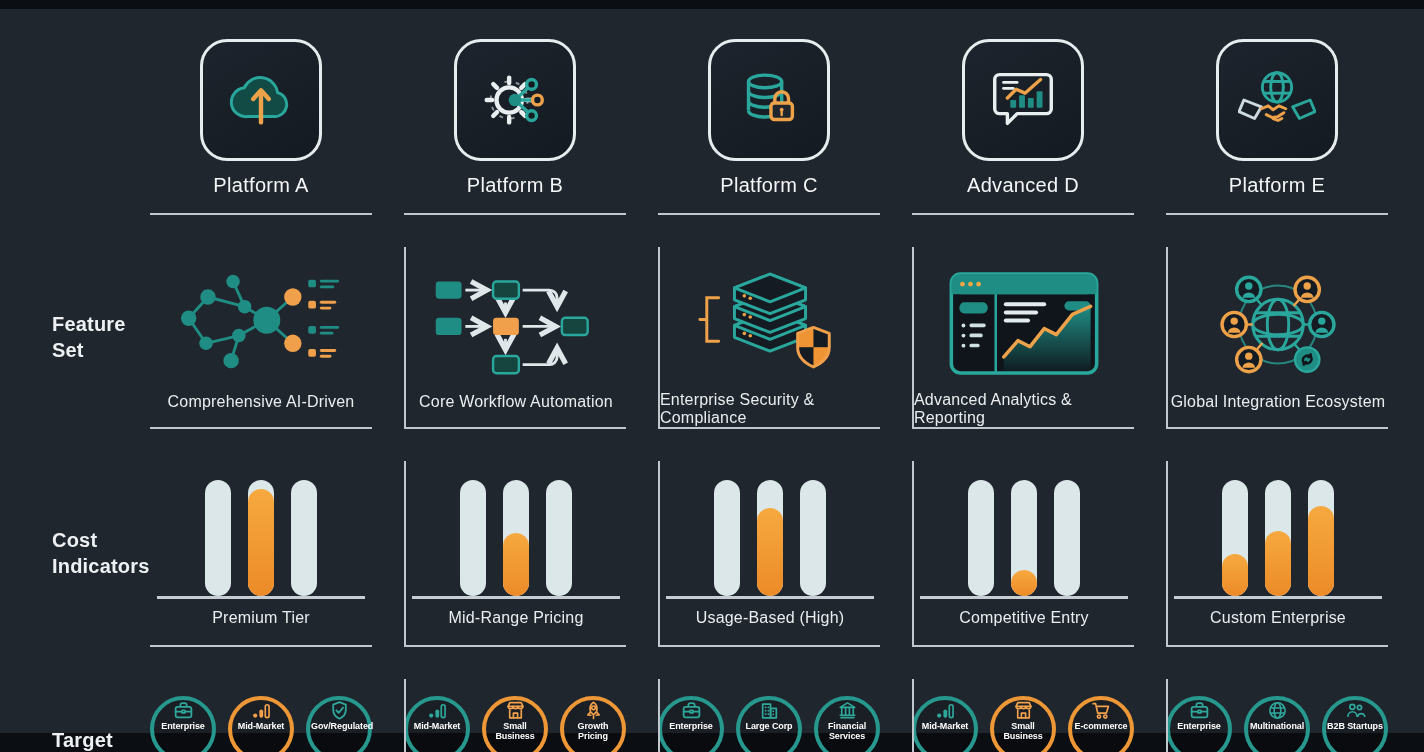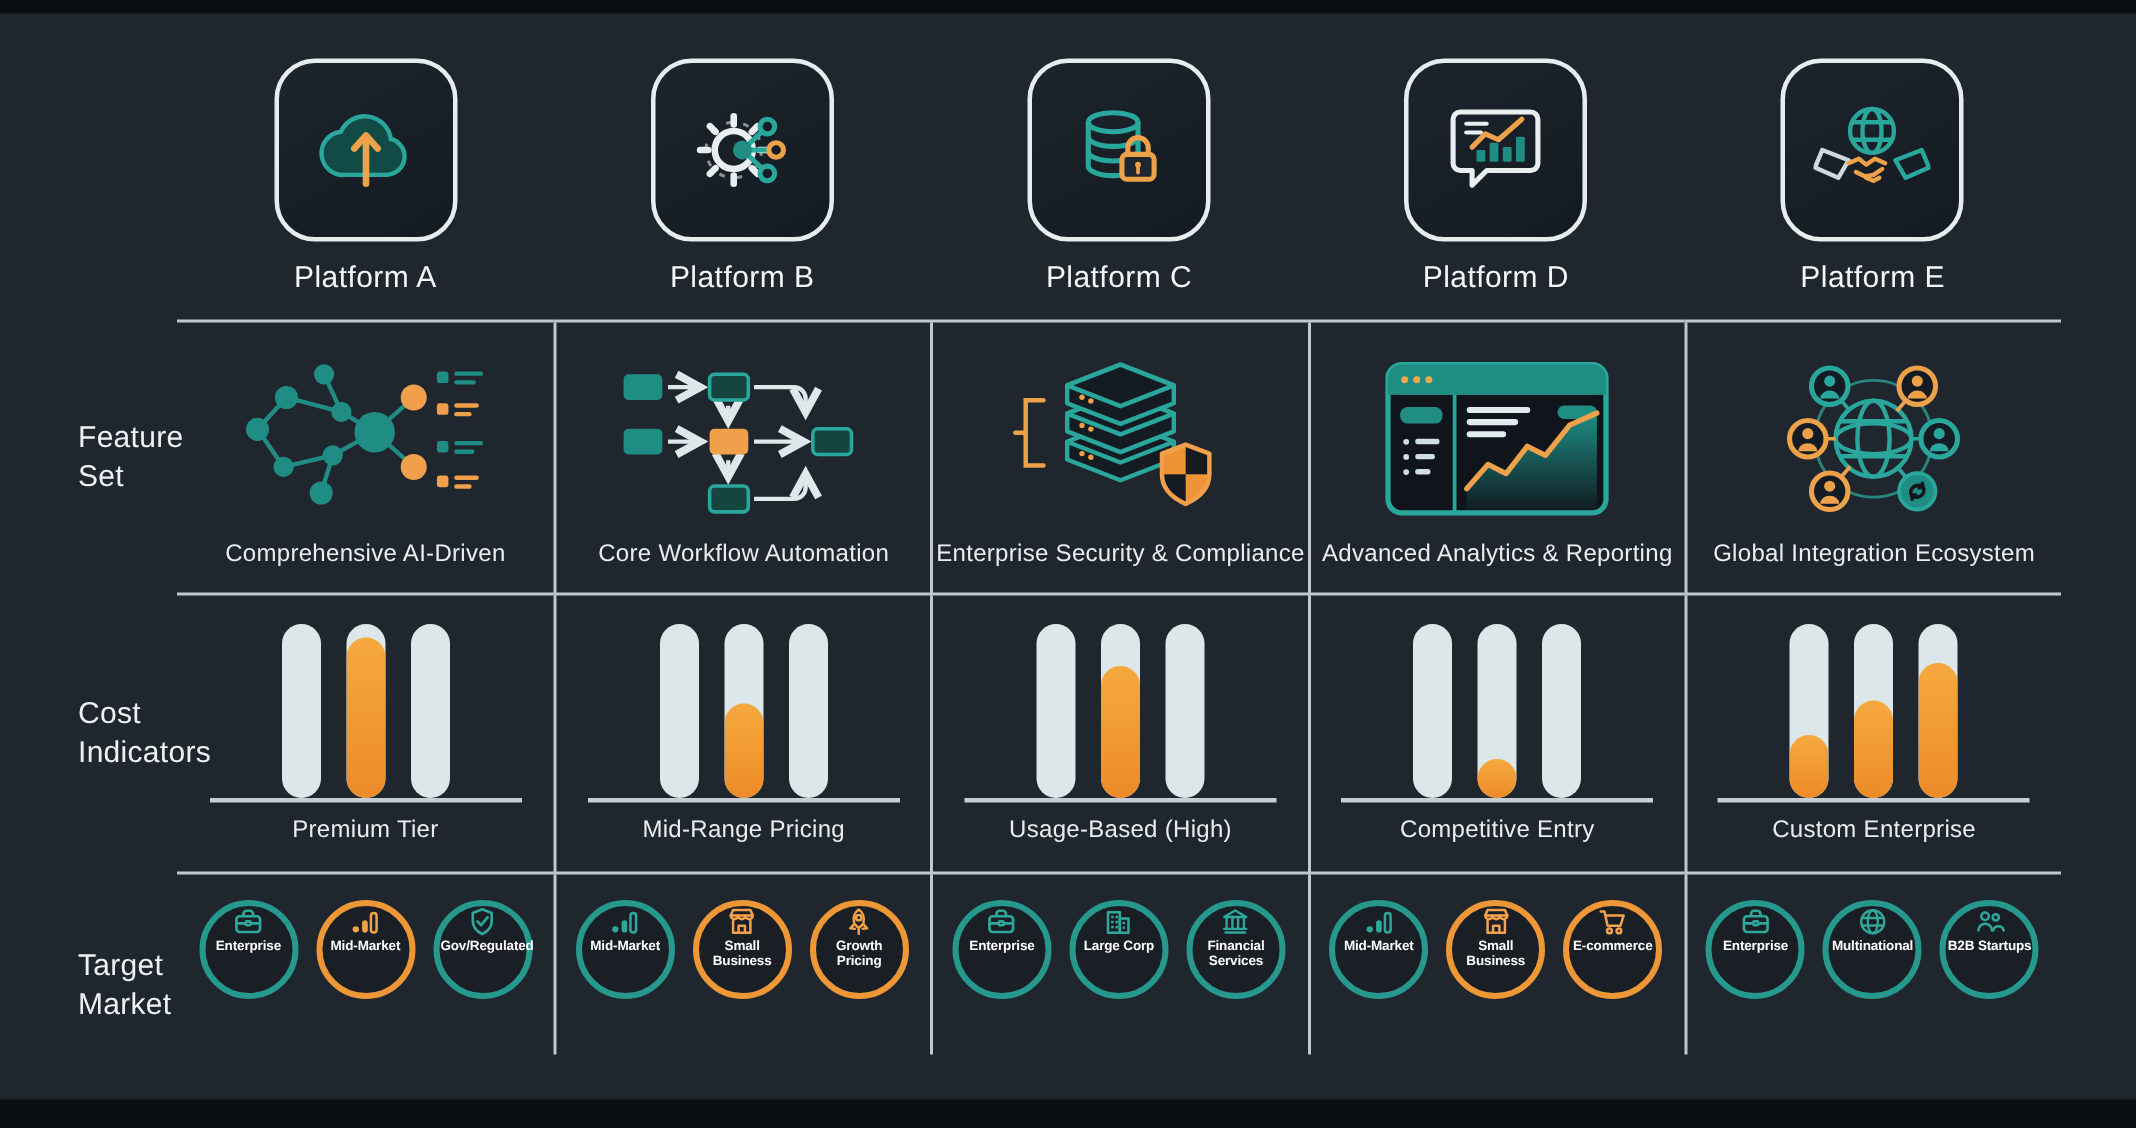--- a/index.html
+++ b/index.html
@@ -12,28 +12,29 @@
   }
   .edge-strip { position:absolute; left:0; right:0; background:#0b0e12; }
   .edge-strip.top { top:0; height:9px; }
   .edge-strip.bottom { bottom:0; height:19px; }
 
   .matrix {
     position:absolute; left:0; top:9px; width:1374px; height:724px;
     display:grid;
     grid-template-columns:118px repeat(5,1fr);
     grid-template-rows:206px 182px 186px 150px;
+    gap:32px;
   }
   .cell { position:relative; display:flex; flex-direction:column; align-items:center; }
   .bb { border-bottom:2px solid #c0c7cd; }
   .bl { border-left:2px solid #c0c7cd; }
   .bl4::before { content:""; position:absolute; left:0; top:0; width:2px; height:120px; background:#c0c7cd; }
 
   .lbl-cell { align-items:flex-start; justify-content:center; padding-left:52px; }
-  .row-label { font-size:20px; line-height:1.28; color:#edf1f3; font-weight:400; letter-spacing:.2px; }
+  .row-label { font-size:20px; line-height:1.28; color:#edf1f3; font-weight:700; letter-spacing:.2px; }
 
   .head-cell { justify-content:flex-start; padding-top:30px; }
   .tile {
     width:122px; height:122px; border-radius:27px;
     border:3.5px solid #e7edef;
     background:linear-gradient(150deg,#1d242d,#141a21);
     display:flex; align-items:center; justify-content:center;
   }
   .pname { margin-top:13px; font-size:20px; color:#f3f6f7; font-weight:500; letter-spacing:.3px; }
 
@@ -148,21 +149,21 @@
         </g>
         <g fill="#1f8d84">
           <rect x="27" y="40" width="6" height="8" rx="1"></rect>
           <rect x="36" y="35" width="6" height="13" rx="1"></rect>
           <rect x="45" y="38" width="6" height="10" rx="1"></rect>
           <rect x="54" y="31" width="6" height="17" rx="1"></rect>
         </g>
         <path d="M24 38 L33 29 L42 33 L58 19" fill="none" stroke="#eda24a" stroke-width="3.5" stroke-linecap="round" stroke-linejoin="round"></path>
       </svg>
     </div>
-    <div class="pname">Platform D</div>
+    <div class="pname">Advanced D</div>
   </div>
 
   <div class="cell head-cell bb">
     <div class="tile">
       <svg viewBox="0 0 80 80" width="78" height="78">
         <g stroke="#2aa79c" stroke-width="3" fill="none">
           <circle cx="40" cy="27" r="15"></circle>
           <ellipse cx="40" cy="27" rx="6.5" ry="15"></ellipse>
           <path d="M26 21 H54"></path>
             <path d="M26 33 H54"></path>

